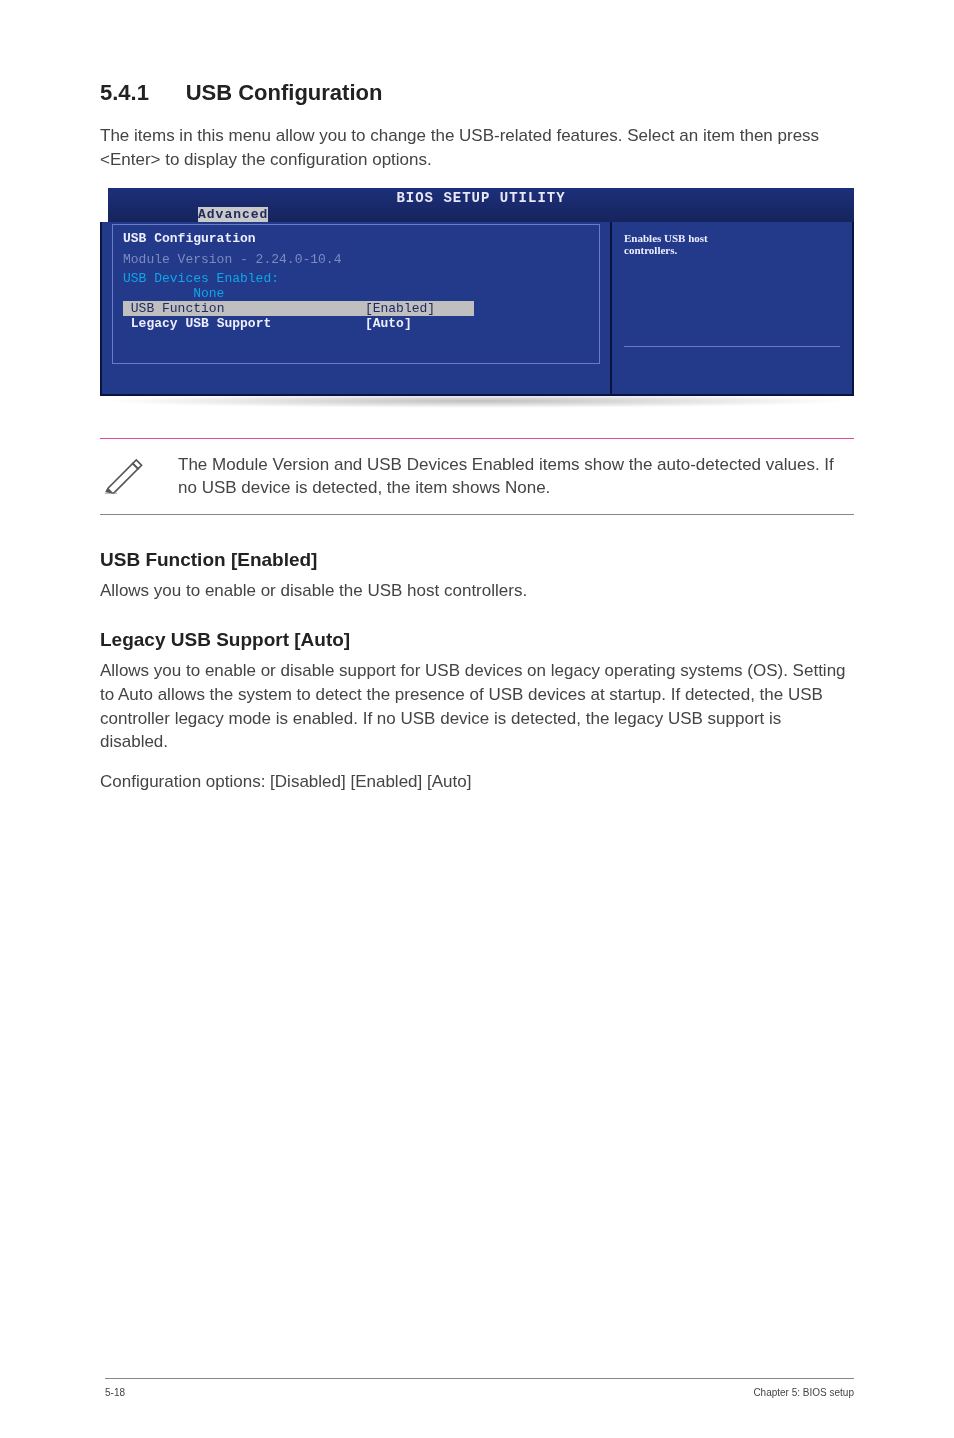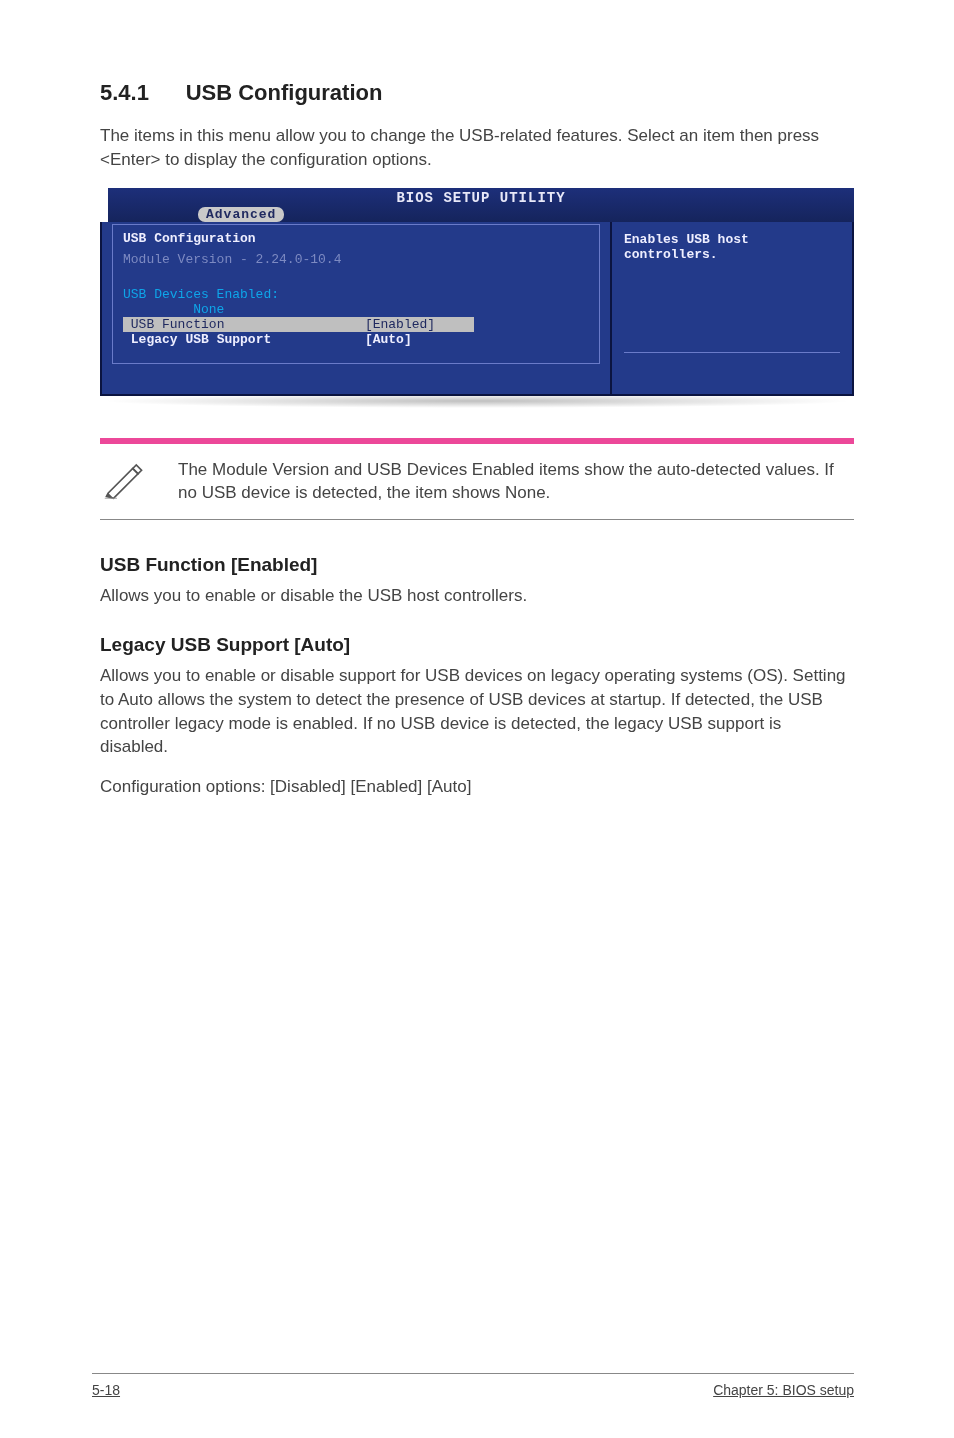--- a/index.html
+++ b/index.html
@@ -48,25 +48,24 @@
   .bios-tab {
     position: relative;
     text-align: left;
     padding-left: 90px;
     height: 16px;
   }
   .bios-tab span {
     display: inline-block;
     background: #c9c9c9;
     color: #202a60;
-    padding: 0 8px;
+    padding: 0 0;
     font-weight: bold;
     font-size: 13px;
     font-family: "Courier New", monospace;
-    border-radius: 7px;
   }
   .bios-body {
     display: flex;
     background: #233a8a;
     border: 2px solid #0b1440;
     border-top: none;
   }
   .bios-left {
     flex: 0 0 68%;
     border-right: 2px solid #0b1440;
@@ -82,55 +81,55 @@
     min-height: 140px;
     margin-top: -4px;
   }
   .bios-heading {
     color: #eef;
     font-weight: bold;
     margin-bottom: 6px;
   }
   .bios-dim {
     color: #7d8ac2;
-    margin-bottom: 20px;
+    margin-bottom: 4px;
   }
   .bios-row { white-space: pre; }
   .bios-row.dim { color: #0ea5e9; }
   .bios-row.sel {
     background: #bfbfbf;
     color: #202a60;
     display: inline-block;
     white-space: pre;
   }
   .bios-row.bold { color: #eef; font-weight: bold; }
   .bios-right {
     flex: 1;
     padding: 10px 12px;
-    font-family: Liberation Mono, monospace;
-    font-size: 13px;
+    font-family: Liberation Serif, serif;
+    font-size: 11px;
     color: #eef;
     font-weight: bold;
   }
   .bios-right-box {
     border: 1px solid #6a7bc9;
     border-left: none; border-right: none; border-top: none;
     padding-bottom: 90px;
   }
   .bios-shadow {
     height: 14px;
     background: radial-gradient(ellipse at center, rgba(0,0,0,0.25), rgba(0,0,0,0) 70%);
     margin-top: -2px;
   }
   
   .note-row {
     display: flex;
     align-items: flex-start;
     gap: 30px;
-    border-top: 6px solid #ec4899;
+    border-top: 1px solid #ec4899;
     border-bottom: 1px solid #888;
     padding: 14px 0;
     margin-bottom: 34px;
   }
   .note-icon {
     width: 48px;
     flex: 0 0 48px;
   }
   .note-text {
     font-size: 17px;
@@ -140,29 +139,28 @@
   h3.sub {
     font-size: 19px;
     font-weight: bold;
     color: #222;
     margin-bottom: 8px;
   }
   .block { margin-bottom: 26px; }
   .footer {
     position: absolute;
     bottom: 40px;
-    left: 92px;
+    left: 105px;
     right: 100px;
     border-top: 1px solid #888;
     padding-top: 8px;
     display: flex;
     justify-content: space-between;
-    font-size: 14px;
+    font-size: 10px;
     color: #444;
-    text-decoration: underline;
   }
 </style>
 </head>
 <body>
 
 <h2 class="section-title">
   <span>5.4.1</span>
   &nbsp;&nbsp;&nbsp;&nbsp;
   <span>USB Configuration</span>
 </h2>

